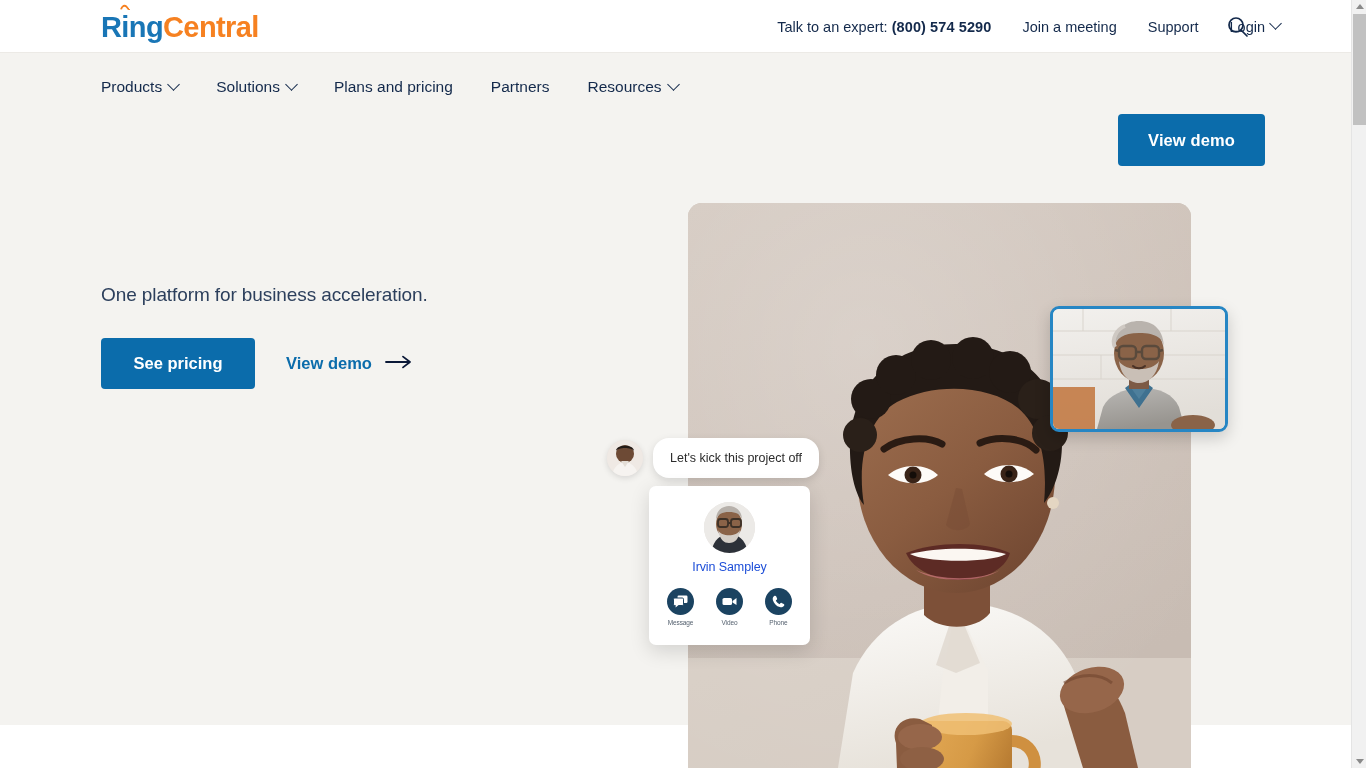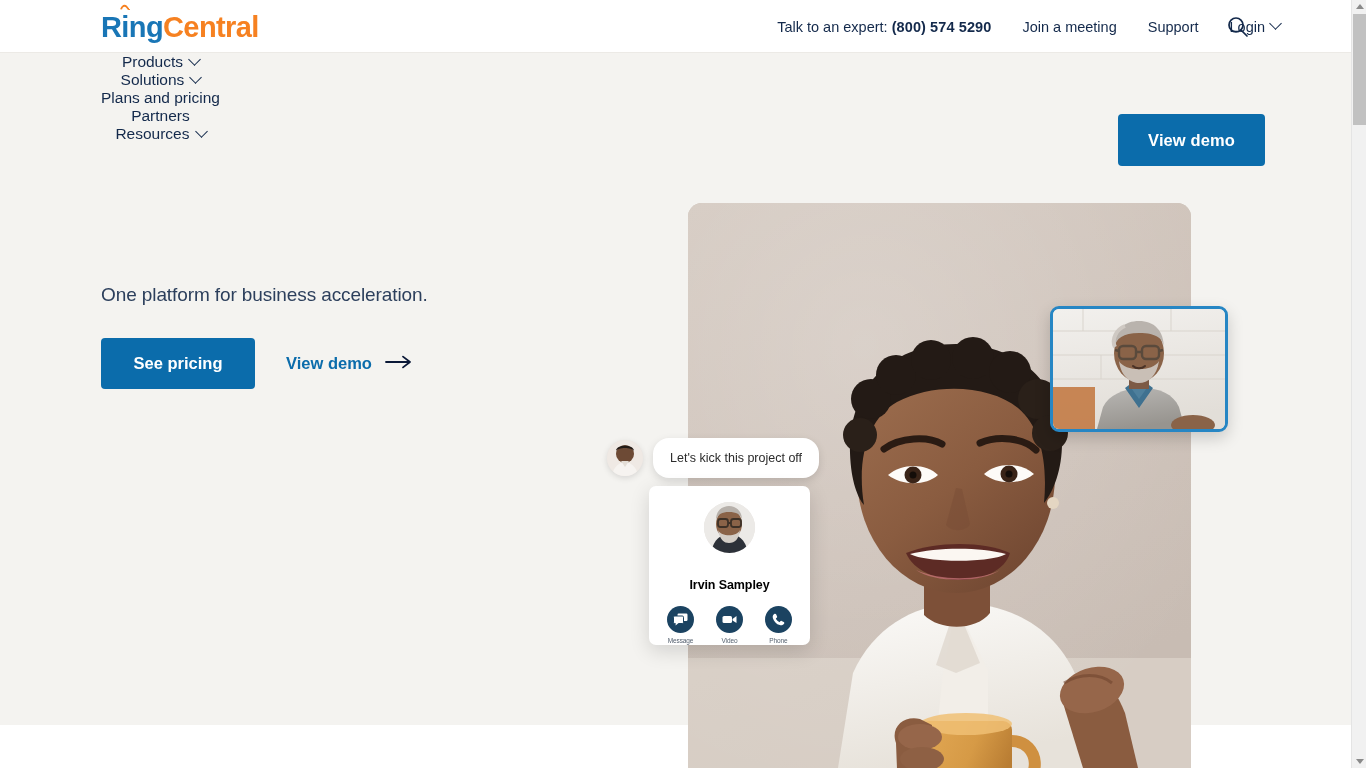--- a/index.html
+++ b/index.html
@@ -127,21 +127,20 @@
     height: 68px;
   }
   .nav-items {
     position: absolute;
     left: 101px;
     top: 0;
     height: 68px;
     display: flex;
     align-items: center;
     gap: 0;
-    flex-direction: column;
   }
   .nav-item {
     font-size: 15.5px;
     color: #13294b;
     white-space: nowrap;
     margin-right: 38px;
     display: flex;
     align-items: center;
     gap: 7px;
     cursor: pointer;
@@ -286,24 +285,24 @@
     text-align: center;
   }
   .contact-avatar {
     width: 51px; height: 51px;
     border-radius: 50%;
     margin: 16px auto 0;
     overflow: hidden;
     background: #e6e3e0;
   }
   .contact-name {
-    margin-top: 25px;
+    margin-top: 7px;
     font-size: 12.5px;
-    font-weight: bold;
-    color: #000000;
+    font-weight: normal;
+    color: #1d4ed8;
     letter-spacing: -0.1px;
   }
   .contact-actions {
     margin-top: 14px;
     display: flex;
     justify-content: center;
     gap: 16px;
   }
   .ca { width: 33px; }
   .ca-circle {

